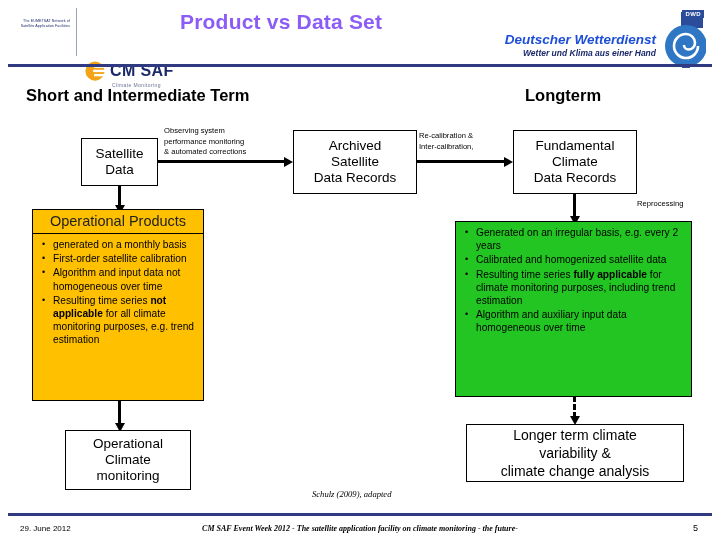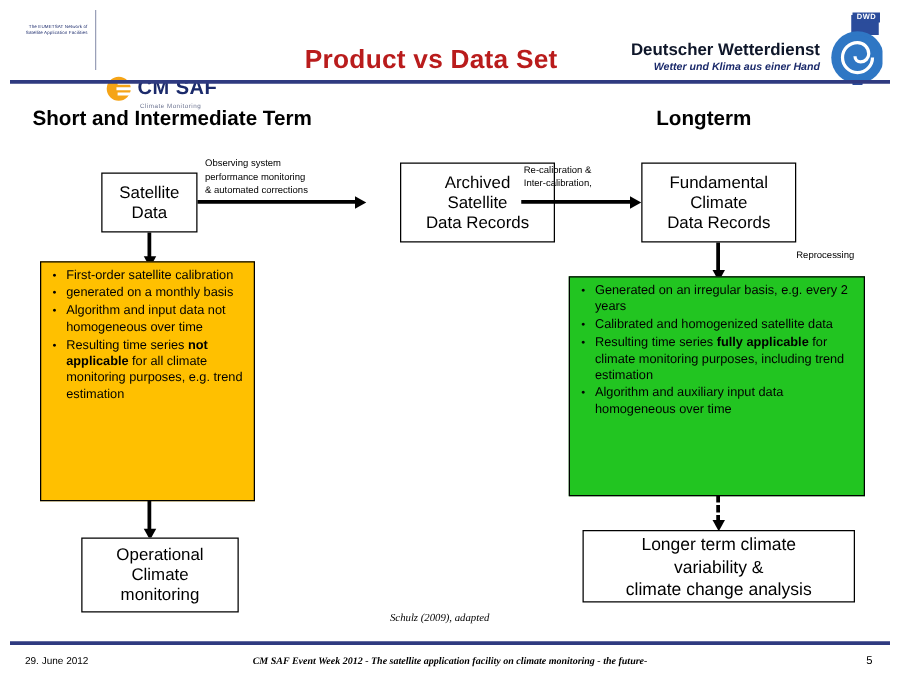--- a/index.html
+++ b/index.html
@@ -79,45 +79,45 @@
     position: absolute;
     left: 28px;
     top: 26px;
     font-size: 5px;
     color: #6b7390;
     letter-spacing: 0.4px;
   }
   .slide-title {
     position: absolute;
     left: 180px;
-    top: 36px;
+    top: 10px;
     width: 330px;
-    text-align: center;
     font-size: 21px;
     font-weight: bold;
-    color: #b91c1c;
+    color: #8b5cf6;
     font-family: "Liberation Sans", sans-serif;
     letter-spacing: 0.2px;
   }
   .dwd-logo {
     position: absolute;
     right: 10px;
     top: 8px;
     width: 215px;
     height: 56px;
   }
   .dwd-name {
     position: absolute;
     right: 54px;
     top: 24px;
     font-size: 13.5px;
     font-weight: bold;
-    color: #0f172a;
+    color: #1d4ed8;
     white-space: nowrap;
     font-family: "Liberation Sans", sans-serif;
+    font-style: italic;
   }
   .dwd-claim {
     position: absolute;
     right: 54px;
     top: 40px;
     font-size: 8.5px;
     font-weight: bold;
     font-style: italic;
     color: #1b2a6b;
     white-space: nowrap;
@@ -172,21 +172,21 @@
     line-height: 16px;
     font-family: "Liberation Sans", sans-serif;
     display: flex;
     flex-direction: column;
     align-items: center;
     justify-content: center;
     box-sizing: border-box;
     padding: 2px 3px;
   }
   #box-satellite        { left: 81px;  top: 138px; width: 77px;  height: 48px; }
-  #box-archived         { left: 293px; top: 130px; width: 124px; height: 64px; margin-left: 27px; }
+  #box-archived         { left: 293px; top: 130px; width: 124px; height: 64px; }
   #box-fundamental      { left: 513px; top: 130px; width: 124px; height: 64px; }
   #box-op-climate       { left: 65px;  top: 430px; width: 126px; height: 60px; }
   #box-longer-term      { left: 466px; top: 424px; width: 218px; height: 58px; text-align: center; }
   #box-longer-term      { font-size: 14px; line-height: 18px; }
 
   
   .alabel {
     position: absolute;
     font-size: 7.6px;
     line-height: 10.5px;
@@ -403,24 +403,25 @@
   <div class="fbox" id="box-fundamental">Fundamental<br>Climate<br>Data Records</div>
 
   <div class="vline" id="a3-line"></div>
   <div class="ahead-d" id="a3-head"></div>
 
   <div class="alabel" id="lbl-reprocess">Reprocessing</div>
   <div class="vline" id="a4-line"></div>
   <div class="ahead-d" id="a4-head"></div>
 
   <div class="panel" id="panel-operational">
+    <div class="panel-title">Operational Products</div>
     <div class="panel-body">
       <ul>
+          <li><span>generated on a monthly basis</span></li>
           <li><span>First-order satellite calibration</span></li>
-          <li><span>generated on a monthly basis</span></li>
           <li><span>Algorithm and input data not homogeneous over time</span></li>
           <li><span>Resulting time series </span><b>not applicable</b><span> for all climate monitoring purposes, e.g. trend estimation</span></li>
         </ul>
     </div>
   </div>
 
   <div class="panel" id="panel-thematical">
     <div class="panel-body">
       <ul>
           <li><span>Generated on an irregular basis, e.g. every 2 years</span></li>

